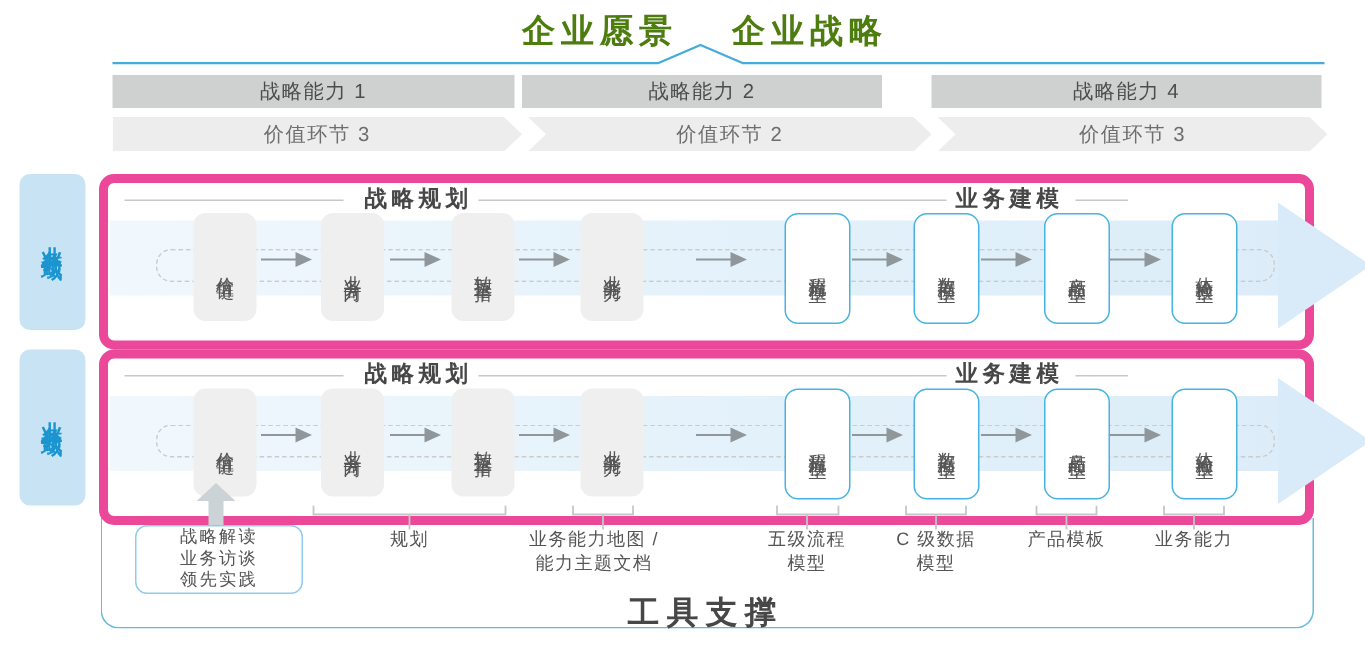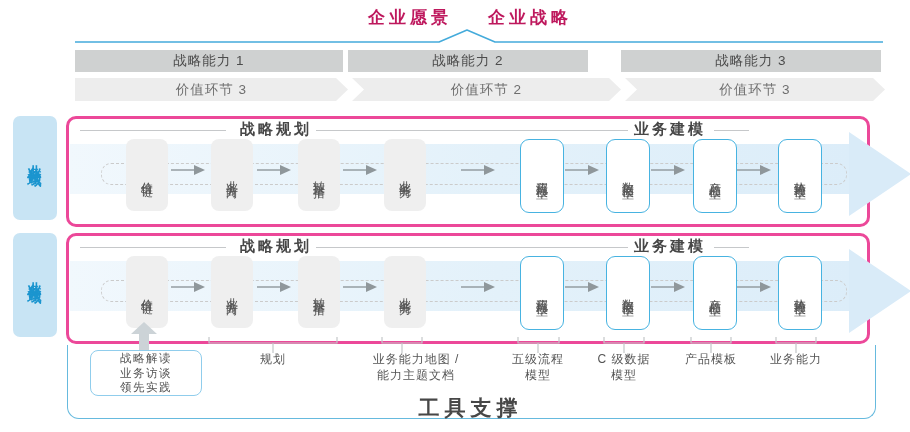--- a/index.html
+++ b/index.html
@@ -1,36 +1,36 @@
 <!DOCTYPE html>
 <html><head>
 <meta charset="utf-8">
 <style>
   html,body{margin:0;padding:0;background:#fff;}
   #canvas{position:relative;width:910px;height:432px;background:#fff;overflow:hidden;
           font-family:"Liberation Sans","DejaVu Sans",sans-serif;}
   .abs{position:absolute;}
   
-  .title{left:60px;top:6px;width:820px;text-align:center;font-size:17px;font-weight:bold;
-         color:#be185d;letter-spacing:4px;}
+  .title{left:60px;top:6px;width:820px;text-align:center;font-size:22px;font-weight:bold;
+         color:#4d7c0f;letter-spacing:4px;}
   .title .t1{margin-right:36px;}
   
   .bar{top:50px;height:22px;background:#cfd1d1;color:#4c4c4c;font-size:13.5px;font-weight:500;
        display:flex;align-items:center;justify-content:center;letter-spacing:1px;}
   
   .chev{top:78px;height:23px;background:#ededed;color:#6e6e6e;font-size:13.5px;
         display:flex;align-items:center;justify-content:center;letter-spacing:1px;}
   .chev.pt{clip-path:polygon(0 0,calc(100% - 12px) 0,100% 50%,calc(100% - 12px) 100%,0 100%);}
   .chev.nt{clip-path:polygon(0 0,calc(100% - 12px) 0,100% 50%,calc(100% - 12px) 100%,0 100%,12px 50%);}
   
   .domain{left:13px;width:44px;height:104px;background:#c8e4f4;border-radius:7px;
           color:#1b95cf;font-size:14px;font-weight:bold;writing-mode:vertical-rl;
           display:flex;align-items:center;justify-content:center;letter-spacing:3px;line-height:1;}
   
-  .panel{left:66px;width:798px;height:105px;border:3px solid #ec4899;border-radius:10px;background:#fff;}
+  .panel{left:66px;width:798px;height:105px;border:6px solid #ec4899;border-radius:10px;background:#fff;}
   .band{position:absolute;left:1px;top:25px;width:780px;height:50px;
         background:linear-gradient(90deg,#f1f8fd 0%,#e3f1fa 55%,#dcedf9 100%);}
   .bandhead{position:absolute;left:780px;top:13px;}
   .dashline{position:absolute;left:32px;top:44px;width:744px;height:20px;
             border:1px dashed #cbcbcb;border-radius:10px;}
   .phdr{position:absolute;top:1px;width:100px;text-align:center;font-size:15px;font-weight:bold;
         color:#474747;letter-spacing:3px;}
   .hline{position:absolute;top:11px;height:1px;background:#c6c8ca;}
   .gbox,.bbox{position:absolute;top:20px;width:42px;height:72px;display:flex;align-items:center;
         justify-content:center;}
@@ -67,21 +67,21 @@
     <path d="M2 14 H366 L394 2 L422 14 H810"></path>
   </svg>
 
   <div class="abs bar" style="left:75px;width:268px">
       <span>战略能力 1</span>
     </div>
   <div class="abs bar" style="left:348px;width:240px">
       <span>战略能力 2</span>
     </div>
   <div class="abs bar" style="left:621px;width:260px">
-      <span>战略能力 3</span>
+      <span>战略能力 4</span>
     </div>
 
   <div class="abs chev pt" style="left:75px;width:273px">
       <span>价值环节 3</span>
     </div>
   <div class="abs chev nt" style="left:352px;width:269px">
       <span>价值环节 2</span>
     </div>
   <div class="abs chev nt" style="left:625px;width:260px">
       <span>价值环节 3</span>
@@ -255,21 +255,21 @@
   <svg class="abs bracket" style="left:690px" width="42" height="17">
       <path d="M1 0 V6 H21 H41 V0 M21 6 V16"></path>
     </svg>
   <svg class="abs bracket" style="left:775px" width="42" height="17">
       <path d="M1 0 V6 H21 H41 V0 M21 6 V16"></path>
     </svg>
 
   <div class="abs note" style="left:203px">
     <div>规划</div>
   </div>
-  <div class="abs note" style="left:346px">
+  <div class="abs note" style="left:326px">
     <div>业务能力地图 /</div>
     <div>能力主题文档</div>
   </div>
   <div class="abs note" style="left:468px">
     <div>五级流程</div>
     <div>模型</div>
   </div>
   <div class="abs note" style="left:554px">
     <div>C 级数据</div>
     <div>模型</div>

